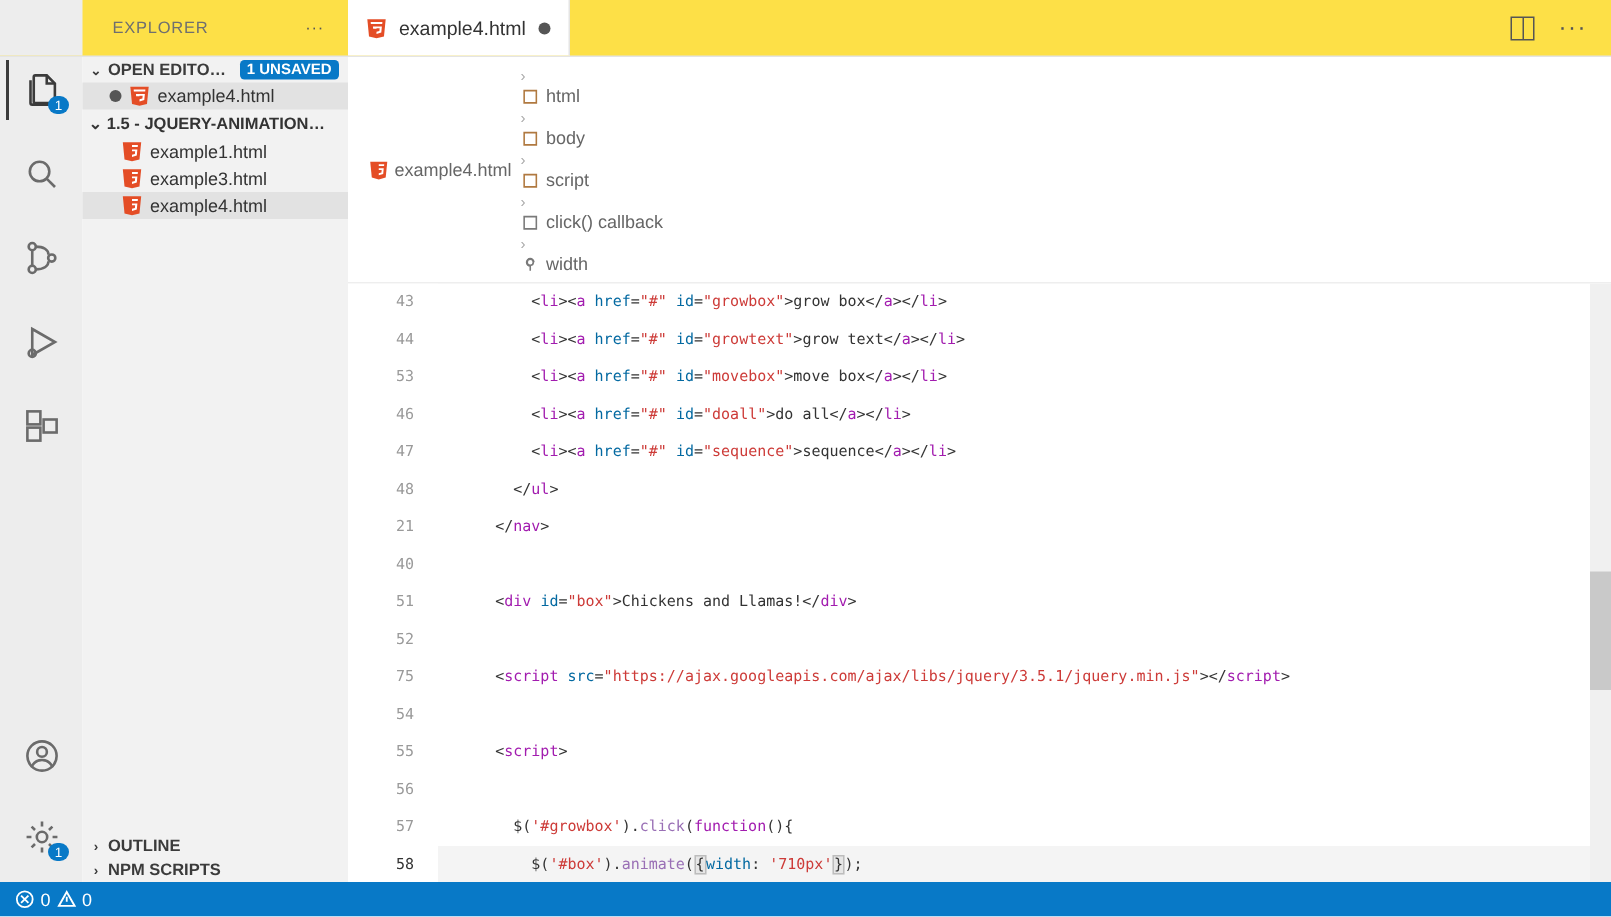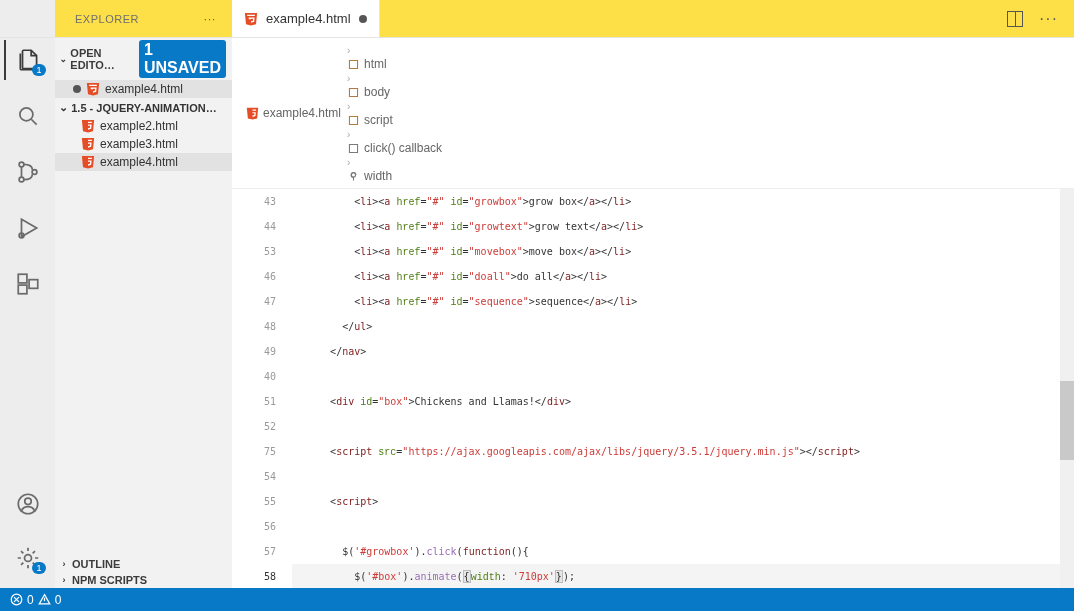--- a/index.html
+++ b/index.html
@@ -29,21 +29,21 @@
   .activity .act.active { border-left:2px solid #3b3b3b; }
   .activity svg { width:26px; height:26px; stroke:#6b6b6b; fill:none; stroke-width:1.6; }
   .activity .act.active svg { stroke:#3b3b3b; }
   .activity .badge { position:absolute; bottom:4px; right:6px; background:#0879c7; color:#fff; font-size:9px; border-radius:8px; padding:0 4px; line-height:12px; }
   .activity .bottom { margin-top:auto; margin-bottom:10px; display:flex; flex-direction:column; gap:14px; align-items:center; }
 
   
   .explorer { width:177px; background:#f2f2f2; font-size:12px; display:flex; flex-direction:column; }
   .section-hdr { display:flex; align-items:center; padding:2px 6px 2px 4px; gap:3px; font-weight:700; font-size:11px; color:#3b3b3b; cursor:pointer;}
   .section-hdr .chev { font-size:9px; width:10px; text-align:center; }
-  .open-editors-badge { margin-left:auto; background:#0879c7; color:#fff; font-size:16px; padding:1px 5px; border-radius:3px; font-weight:600; }
+  .open-editors-badge { margin-left:auto; background:#0879c7; color:#fff; font-size:10px; padding:1px 5px; border-radius:3px; font-weight:600; }
   .file-row { display:flex; align-items:center; padding:2px 0 2px 18px; gap:5px; cursor:pointer; }
   .file-row.indent2 { padding-left:26px; }
   .file-row.active { background:#e2e2e2; }
   .file-row .bullet { width:8px; height:8px; border-radius:50%; background:#555; flex:none; }
   .html5 { display:inline-block; }
   .html5 svg{ width:14px; height:14px; display:block;}
   .folder-row { display:flex; align-items:center; gap:3px; font-weight:700; font-size:11px; padding:3px 4px; cursor:pointer;}
   .outline-sec { margin-top:auto; }
 
   
@@ -51,22 +51,22 @@
   .breadcrumbs { display:flex; align-items:center; gap:6px; font-size:12px; color:#666; padding:5px 14px; border-bottom:1px solid #eee;}
   .breadcrumbs .crumb { display:flex; align-items:center; gap:4px; cursor:pointer;}
   .breadcrumbs .sep { color:#aaa; font-size:10px;}
   .crumb svg { width:13px; height:13px; }
   .code-wrap { flex:1; display:flex; font-family: Menlo, Consolas, monospace; font-size:10px; line-height:25px; position:relative; overflow:hidden;}
   .gutter { width:60px; text-align:right; color:#9a9a9a; padding-right:16px; user-select:none; background:#fff;}
   .gutter .ln.current{ color:#333; font-weight:400;}
   .code { flex:1; white-space:pre; color:#333; position:relative;}
   .code .line.current { background:#f4f4f4; }
   .code .line { padding-left:2px; height:25px; }
-  .t  { color:#7f1d1d; }   
-  .attr{ color:#4d7c0f;font-family:Liberation Mono, monospace; }
+  .t  { color:#a21caf; }   
+  .attr{ color:#0369a1; }
   .av { color:#cd3b38; }   
   .fn { color:#996fb5; }
   .hlbox { background:#e6e6e6; border:1px solid #bdbdbd; padding:0 0px;}
   
   .scroll-ov { position:absolute; right:0; top:0; width:14px; height:100%; background:#f0f0f0;}
   .scroll-ov .thumb{ position:absolute; right:0; left:0; background:#c9c9c9;}
   
   
   .status { height:23px; background:#0879c7; color:#fff; display:flex; align-items:center; font-size:12px; padding:0 10px; gap:14px;}
   .status .left { display:flex; gap:8px; align-items:center;}
@@ -178,21 +178,21 @@
       <span>1.5 - JQUERY-ANIMATION…</span>
     </div>
     <div id="folder-items">
         <div class="file-row indent2">
           <span class="html5">
             <svg viewBox="0 0 16 16">
               <path fill="#e44d26" d="M1 1l1.3 13L8 15.5 13.7 14 15 1z"></path>
               <path fill="#fff" d="M8 3h4.5l-.15 1.6H8v1.8h4.1l-.45 4.6L8 12.2V10.5l2.2-.6.2-2.1H8z"></path>
             </svg>
           </span>
-          <span>example2.html</span>
+          <span>example1.html</span>
         </div>
         <div class="file-row indent2">
           <span class="html5">
             <svg viewBox="0 0 16 16">
               <path fill="#e44d26" d="M1 1l1.3 13L8 15.5 13.7 14 15 1z"></path>
               <path fill="#fff" d="M8 3h4.5l-.15 1.6H8v1.8h4.1l-.45 4.6L8 12.2V10.5l2.2-.6.2-2.1H8z"></path>
             </svg>
           </span>
           <span>example3.html</span>
         </div>
@@ -259,21 +259,21 @@
             </span></span></span>
     </div>
     <div class="code-wrap">
       <div class="gutter" id="gutter">
           <div class="ln">43</div>
           <div class="ln">44</div>
           <div class="ln">53</div>
           <div class="ln">46</div>
           <div class="ln">47</div>
           <div class="ln">48</div>
-          <div class="ln">49</div>
+          <div class="ln">21</div>
           <div class="ln">40</div>
           <div class="ln">51</div>
           <div class="ln">52</div>
           <div class="ln">75</div>
           <div class="ln">54</div>
           <div class="ln">55</div>
           <div class="ln">56</div>
           <div class="ln">57</div>
           <div class="ln current">58</div>
         </div>

